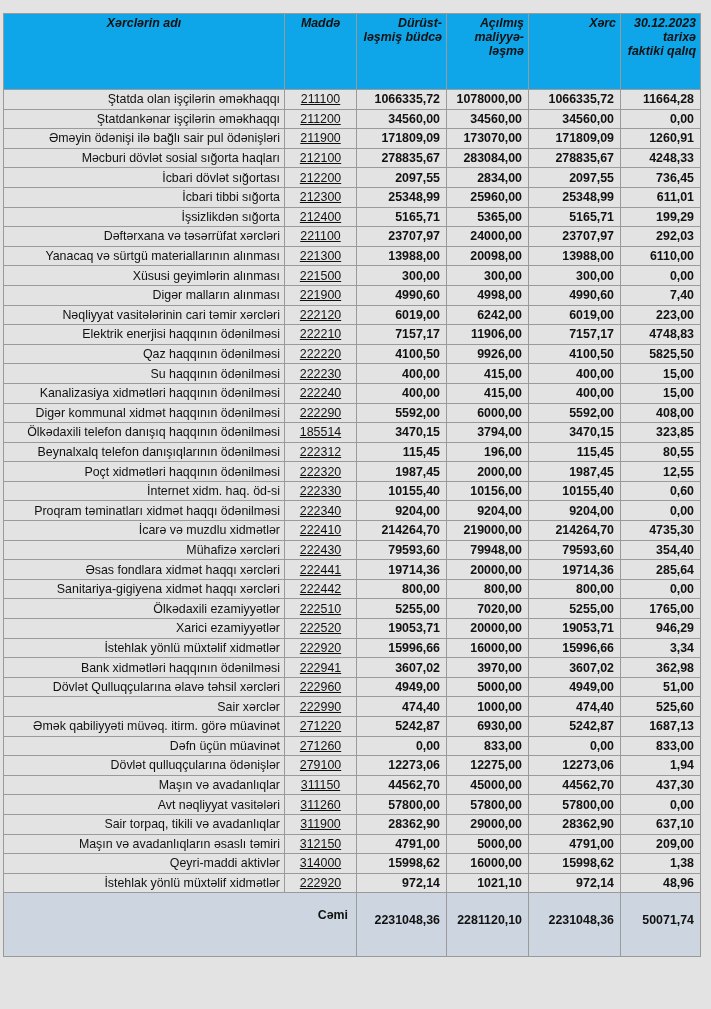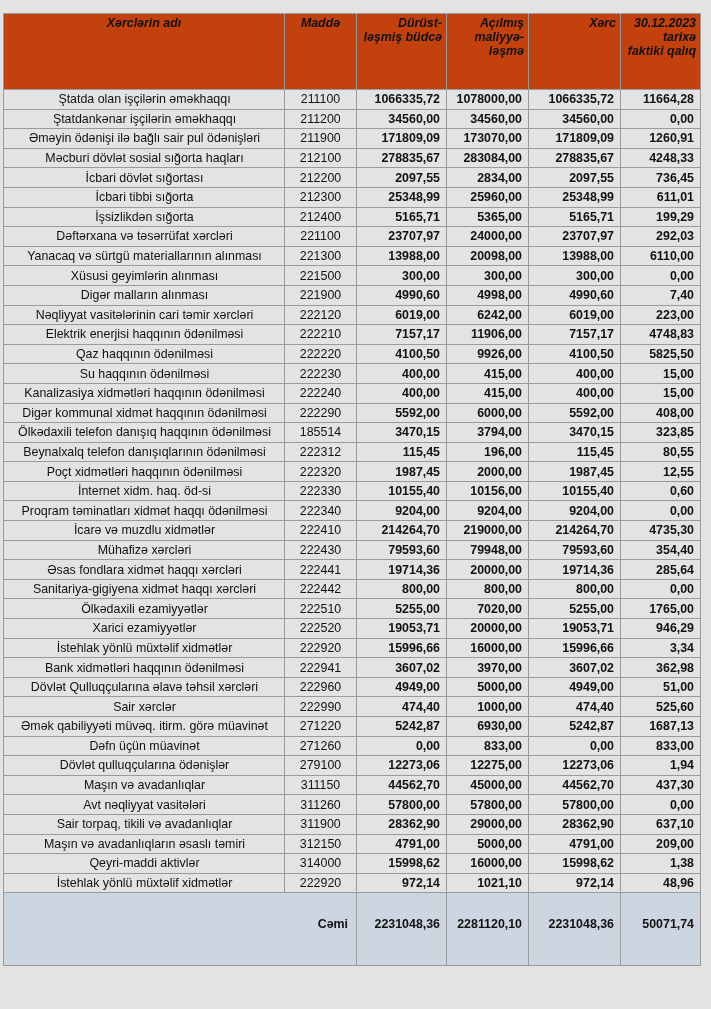--- a/index.html
+++ b/index.html
@@ -25,44 +25,44 @@
   col.c-r { width: 80px; }
   td, th {
     border: 1px solid #9a9a9a;
     padding: 0 4px;
     height: 18.6px;
     line-height: 18px;
     white-space: nowrap;
     overflow: hidden;
   }
   thead th {
-    background: #c2410c;
+    background: #0ea5e9;
     font-weight: bold;
     font-style: italic;
     vertical-align: top;
     height: 73px;
     line-height: 14px;
     padding-top: 2px;
     white-space: normal;
     font-size: 12.4px;
   }
   thead th.h-name { text-align: center; }
   thead th.h-code { text-align: center; }
   thead th.h-num { text-align: right; margin-top: 16px; }
   tbody td { background: #e3e3e3; }
-  td.name { text-align: center; padding-left: 5px; margin-top: 24px; }
-  td.code { text-align: center; }
+  td.name { text-align: right; padding-left: 5px; margin-top: 24px; }
+  td.code { text-align: center; text-decoration: underline; }
   td.num { text-align: right; font-weight: bold; padding-right: 6px; }
   tfoot td {
     background: #cdd6e0;
     height: 50px;
     vertical-align: top;
     font-weight: bold;
   }
-  tfoot td.total-label { text-align: right; padding-right: 8px; padding-top: 22px; }
+  tfoot td.total-label { text-align: right; padding-right: 8px; padding-top: 13px; }
   tfoot td.num { vertical-align: middle; padding-bottom: 10px; }
 </style>
 </head>
 <body>
 
 <div class="wrap">
   <table>
     <colgroup>
       <col class="c-name">
         <col class="c-code">

